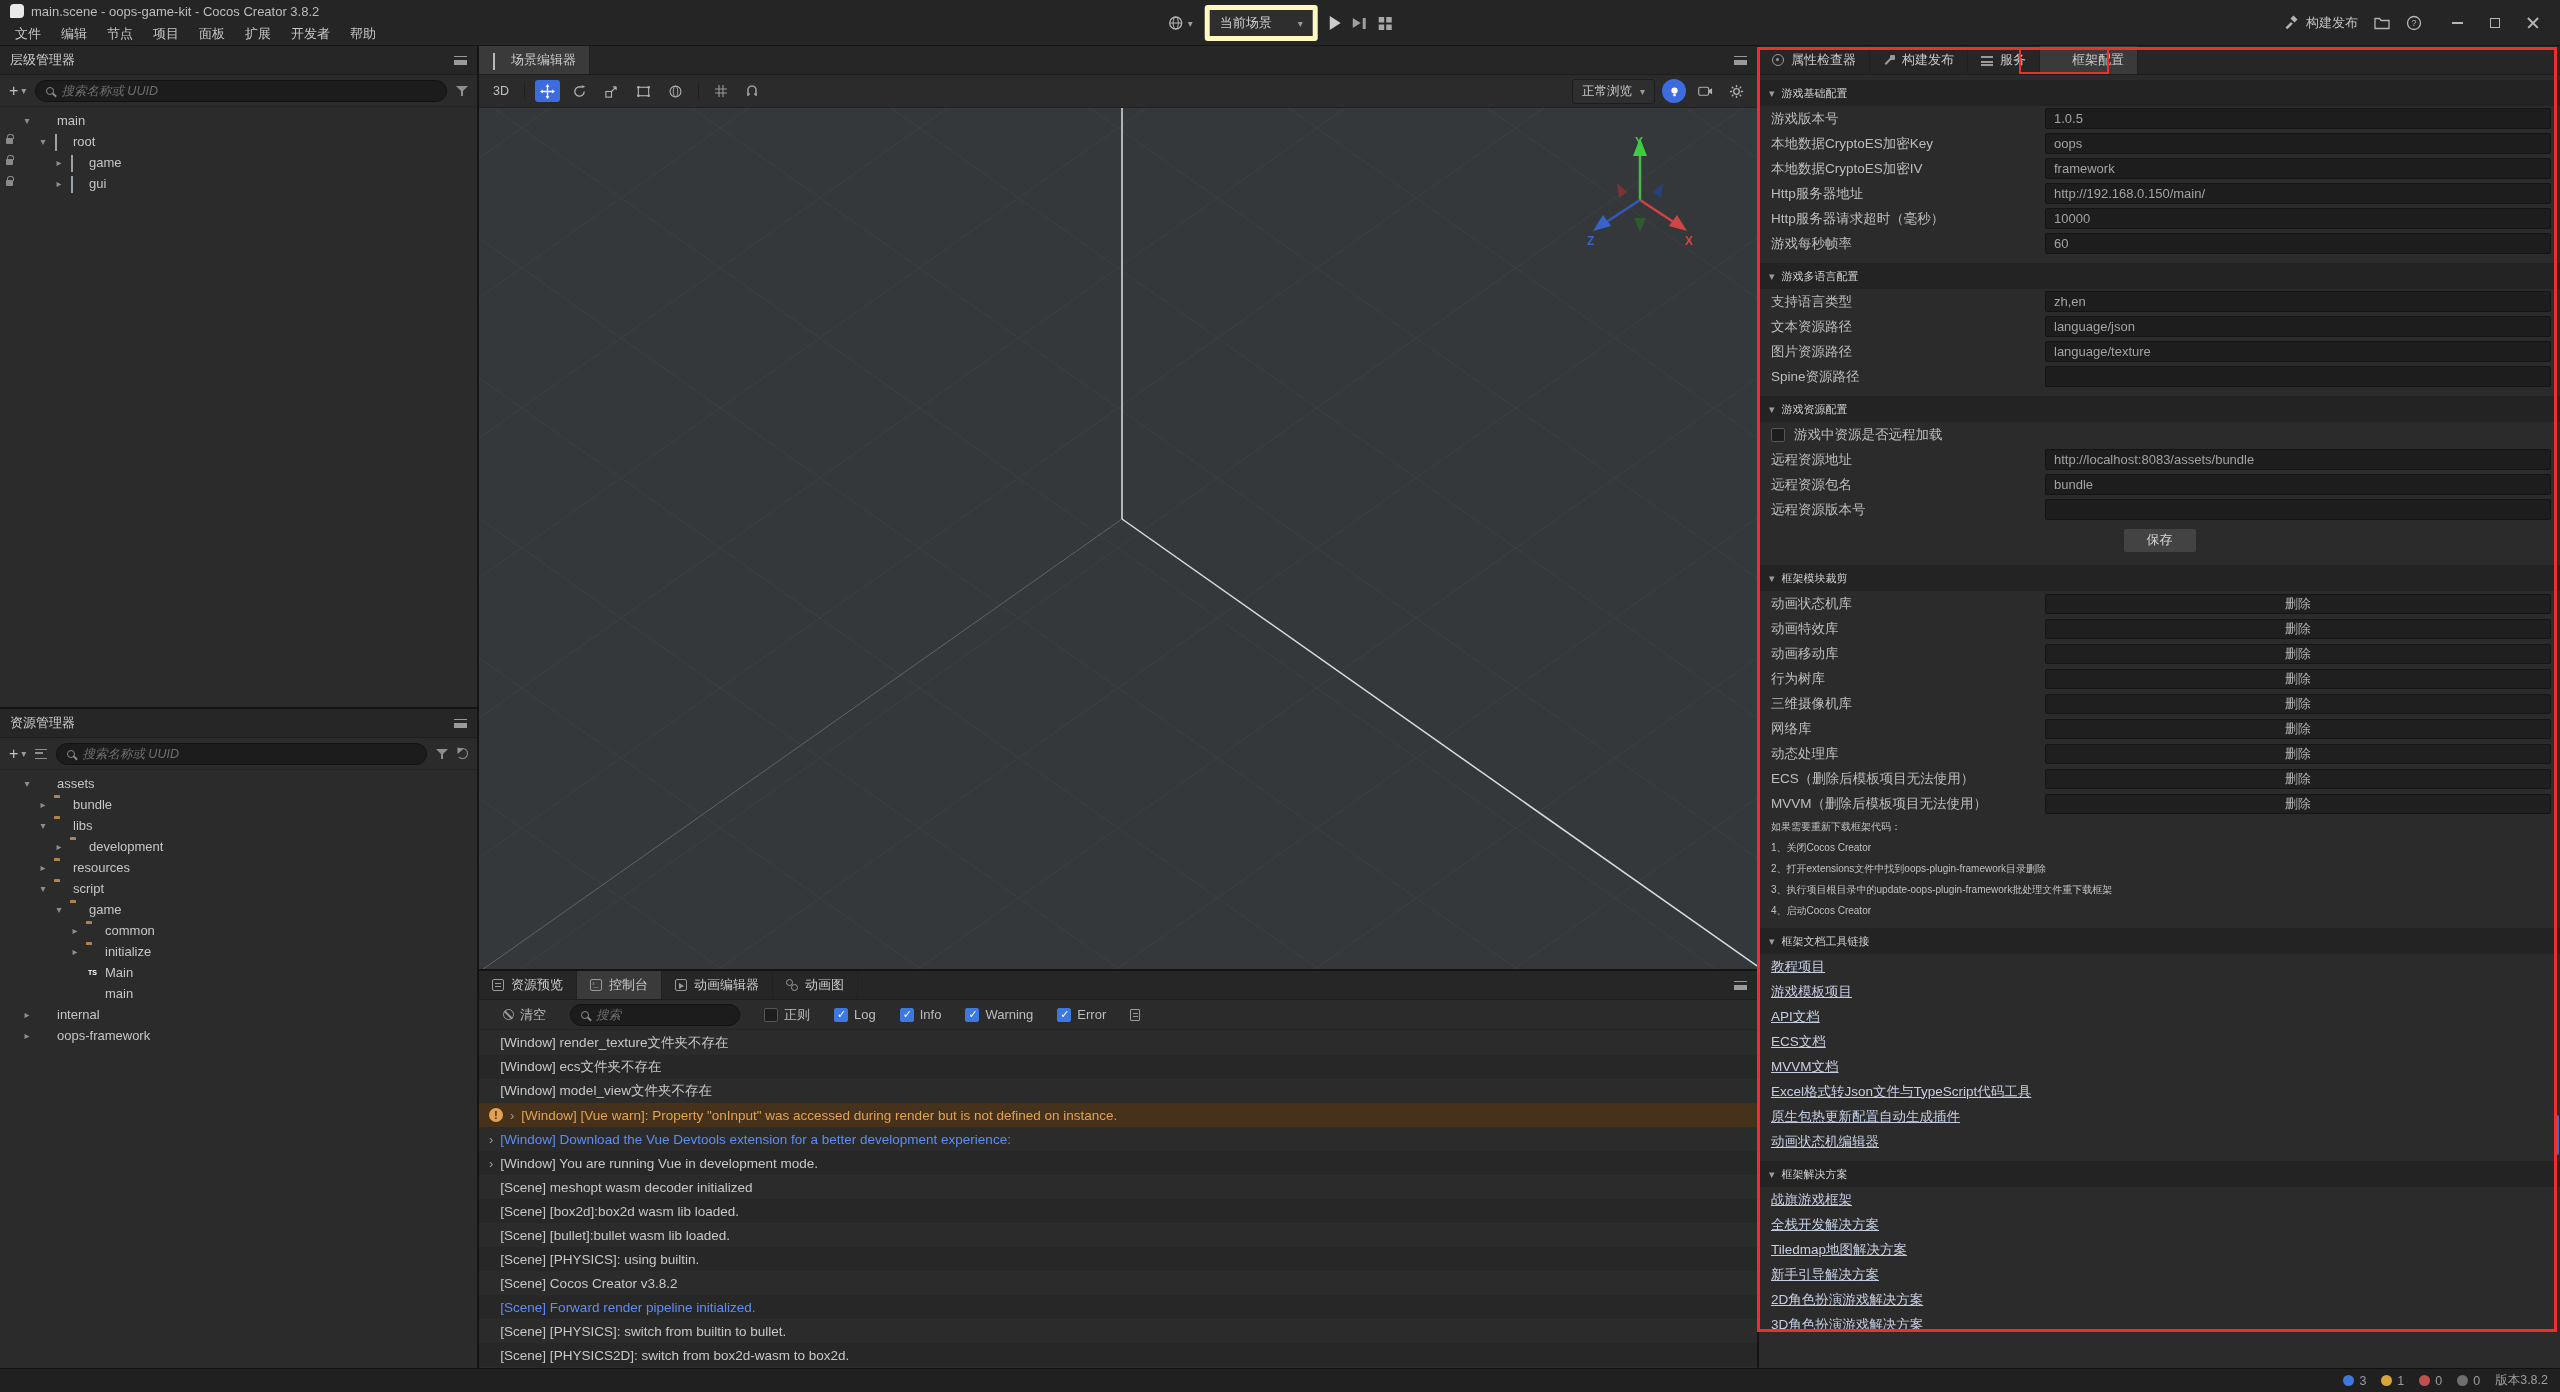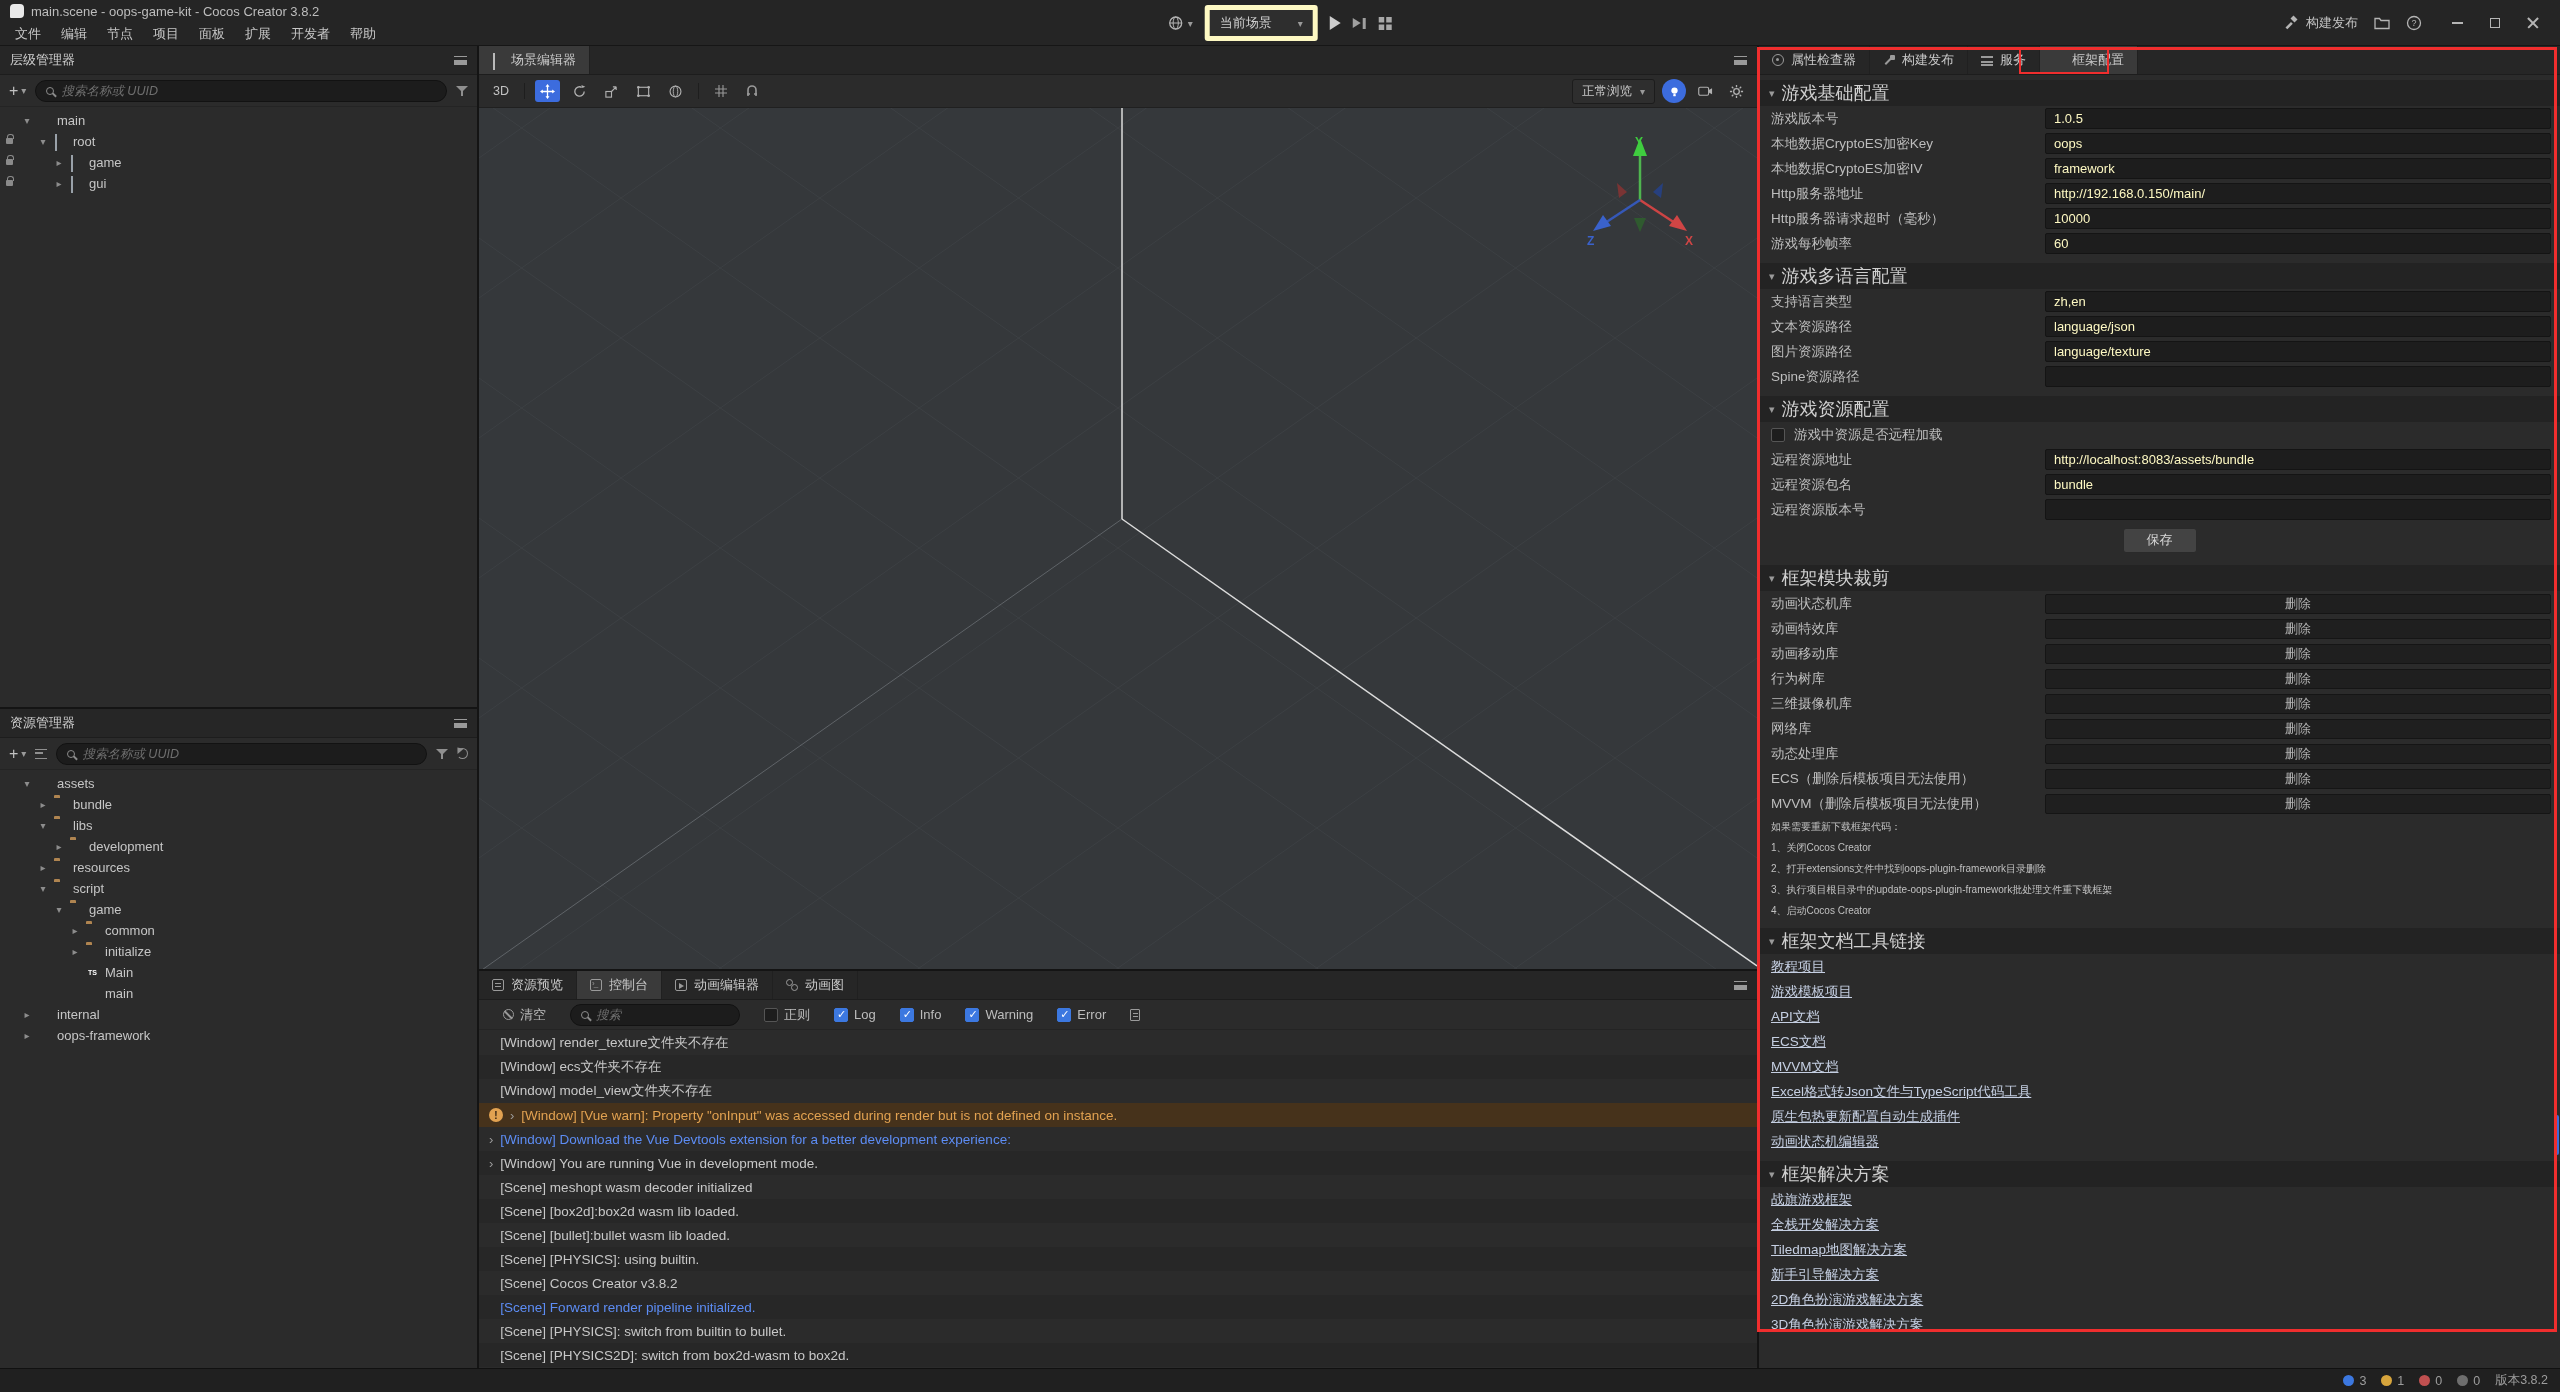--- a/index.html
+++ b/index.html
@@ -128,26 +128,26 @@
   .chev{visibility:hidden;color:#9c9c9c;font-size:13px;flex:none}
   .chev::before{content:"›"}
   .chev.shown{visibility:visible}
   .badge{display:none;width:14px;height:14px;border-radius:50%;background:#e2a251;color:#332211;font-size:10px;font-weight:bold;align-items:center;justify-content:center;flex:none}
   .badge::before{content:"!"}
   .badge.shown{display:inline-flex}
 
   
   .inspector{flex:1;position:relative}
   .insp-body{flex:1;overflow:hidden;padding-bottom:8px}
-  .sec-header{height:26px;background:#232323;display:flex;align-items:center;gap:7px;padding:0 10px;font-size:18px;color:#d0d0d0;margin-top:7px;cursor:pointer}
+  .sec-header{height:26px;background:#232323;display:flex;align-items:center;gap:7px;padding:0 10px;font-size:11px;color:#d0d0d0;margin-top:7px;cursor:pointer}
   .sec-caret{color:#9a9a9a;font-size:11px}
   .sec-caret::before{content:"▾"}
   .field-row{height:25px;display:flex;align-items:center;padding:0 9px 0 12px}
   .field-label{width:274px;flex:none;font-size:13.5px;color:#bdbdbd;white-space:nowrap;overflow:hidden}
-  .field-input{flex:1;height:21px;background:#1d1d1d;border:1px solid #141414;border-radius:2px;color:#fef9c3;font-size:13px;padding:0 8px;outline:none;min-width:0}
+  .field-input{flex:1;height:21px;background:#1d1d1d;border:1px solid #141414;border-radius:2px;color:#a3a3a3;font-size:13px;padding:0 8px;outline:none;min-width:0}
   .checkbox-row{height:25px;display:flex;align-items:center;gap:9px;padding:0 12px;font-size:13.5px;color:#bdbdbd}
   .save-row{height:36px;display:flex;align-items:center;justify-content:center}
   .save-btn{min-width:74px;height:25px;background:#434343;border:1px solid #2a2a2a;border-radius:3px;color:#d8d8d8;font-size:13px;cursor:pointer}
   .module-row{height:25px;display:flex;align-items:center;padding:0 9px 0 12px}
   .module-strip{flex:1;height:20px;background:#1f1f1f;border:1px solid #151515;border-radius:2px;display:flex;align-items:center;justify-content:center}
   .delete-btn{background:none;border:none;color:#b2b2b2;font-size:13px;cursor:pointer}
   .note-line{height:21px;line-height:21px;padding:0 12px;font-size:10px;color:#c0c0c0;white-space:nowrap;overflow:hidden}
   .link-row{height:25px;display:flex;align-items:center;padding:0 12px}
   .doc-link{color:#c5cfe2;font-size:13.5px;text-decoration:underline;cursor:pointer;white-space:nowrap}
   .insp-scroll{position:absolute;right:1px;top:1069px;width:4px;height:40px;background:#3d6dd8;border-radius:2px}

